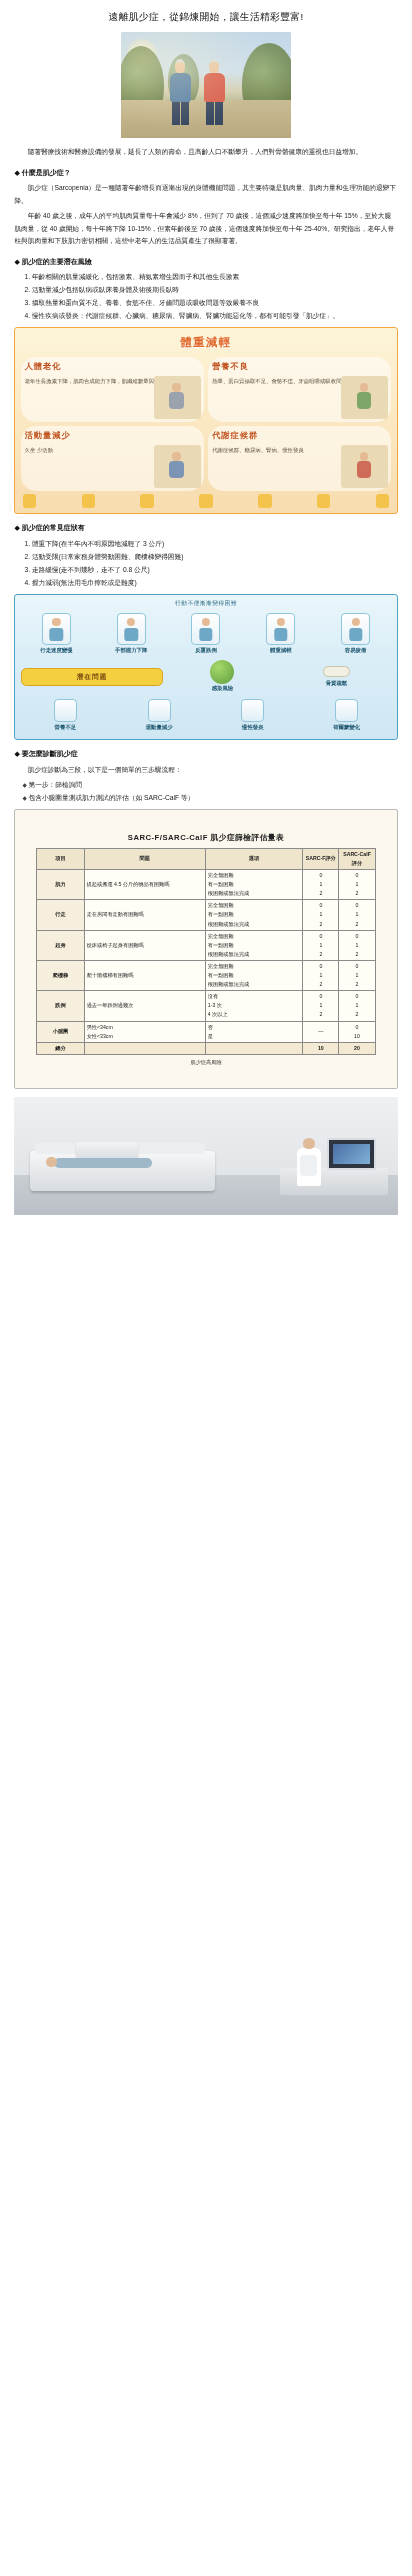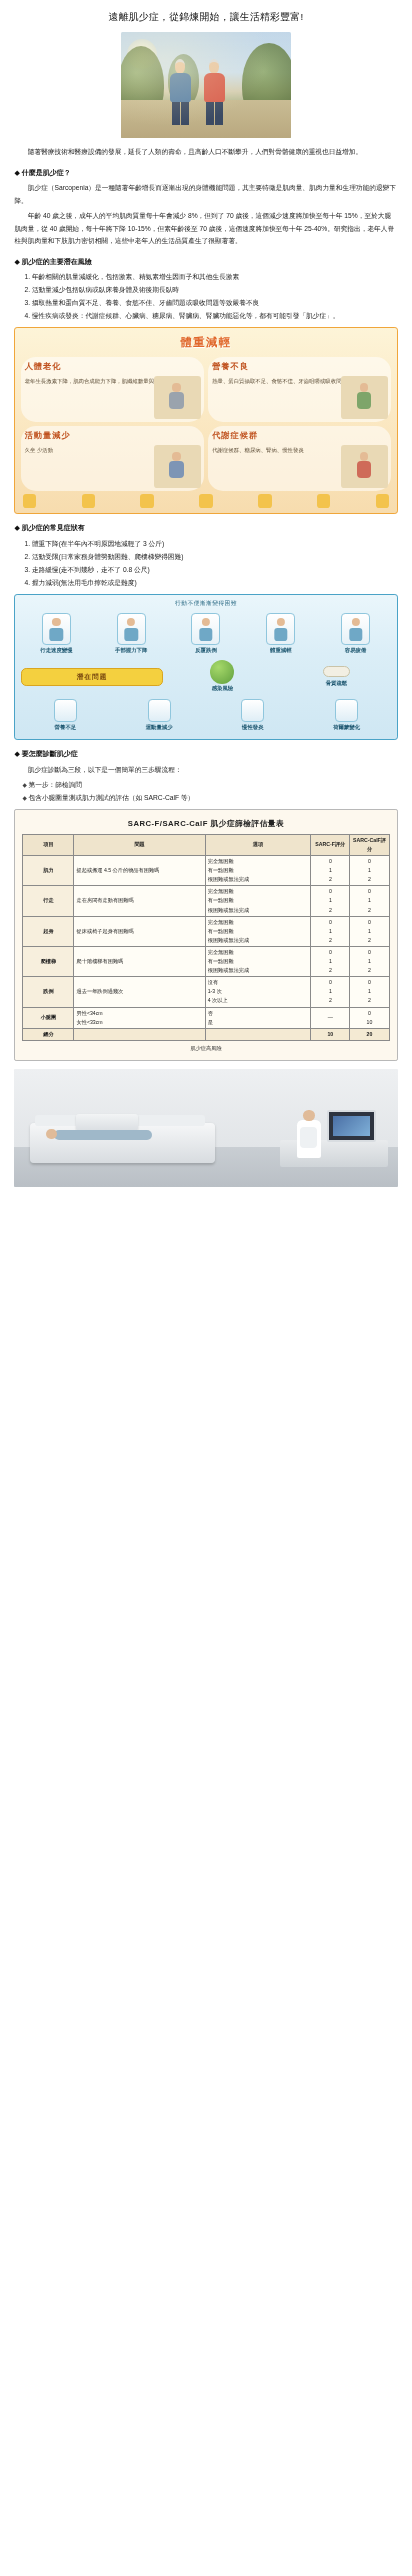--- a/index.html
+++ b/index.html
@@ -257,21 +257,21 @@
     background: linear-gradient(to bottom, #ffffff, #dfeef6);
     border: 1px solid #8fc6dd;
   }
   .info2 .bottom .b-item .cap { font-size: 5.4px; color: #1e5770; font-weight: bold; }
 
   
   .table-card {
     border: 1px solid #b8b8b8;
     border-radius: 2.1px;
     background: #fdf8ee;
-    padding: 7px;
+    padding: 21px;
     margin: 5.2px 0 7.2px 0;
   }
   .table-card .tbl-title {
     text-align: center; font-weight: bold; font-size: 7.7px; color: #222;
     letter-spacing: 0.5px; margin-bottom: 3.1px;
   }
   table.sarc {
     width: 100%; border-collapse: collapse; font-size: 5.2px; background: #fffdf6;
   }
   table.sarc th, table.sarc td {

